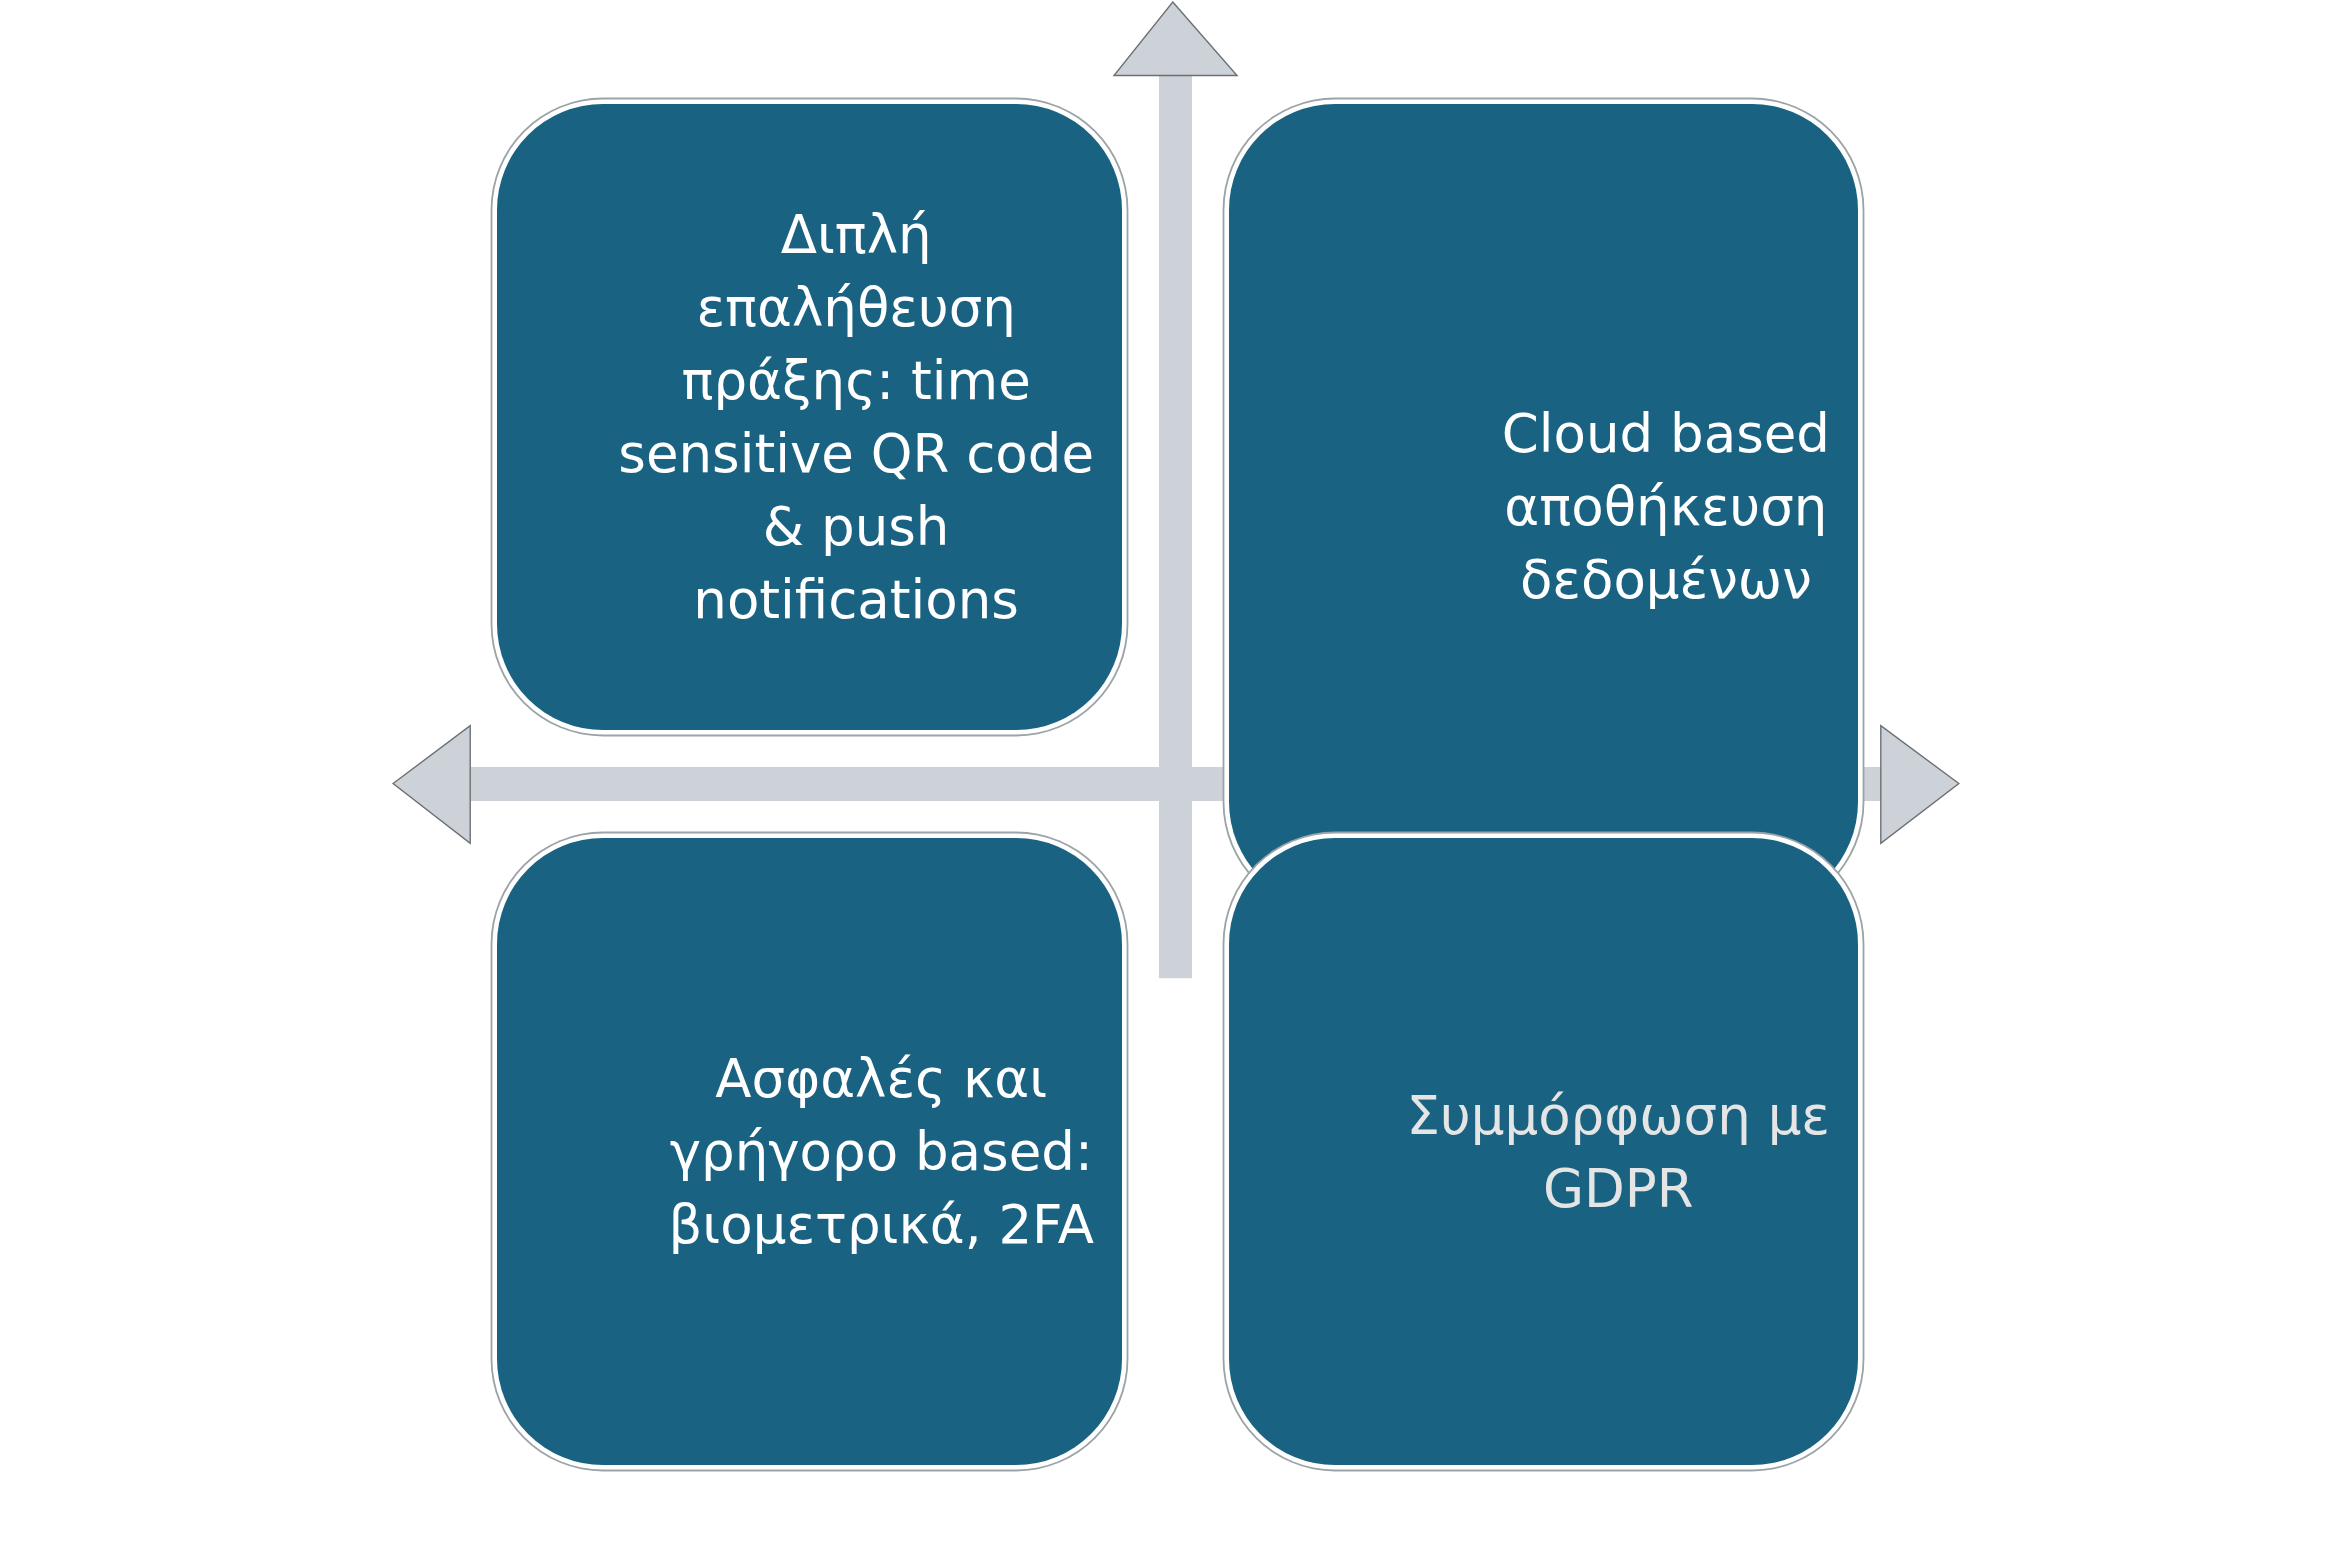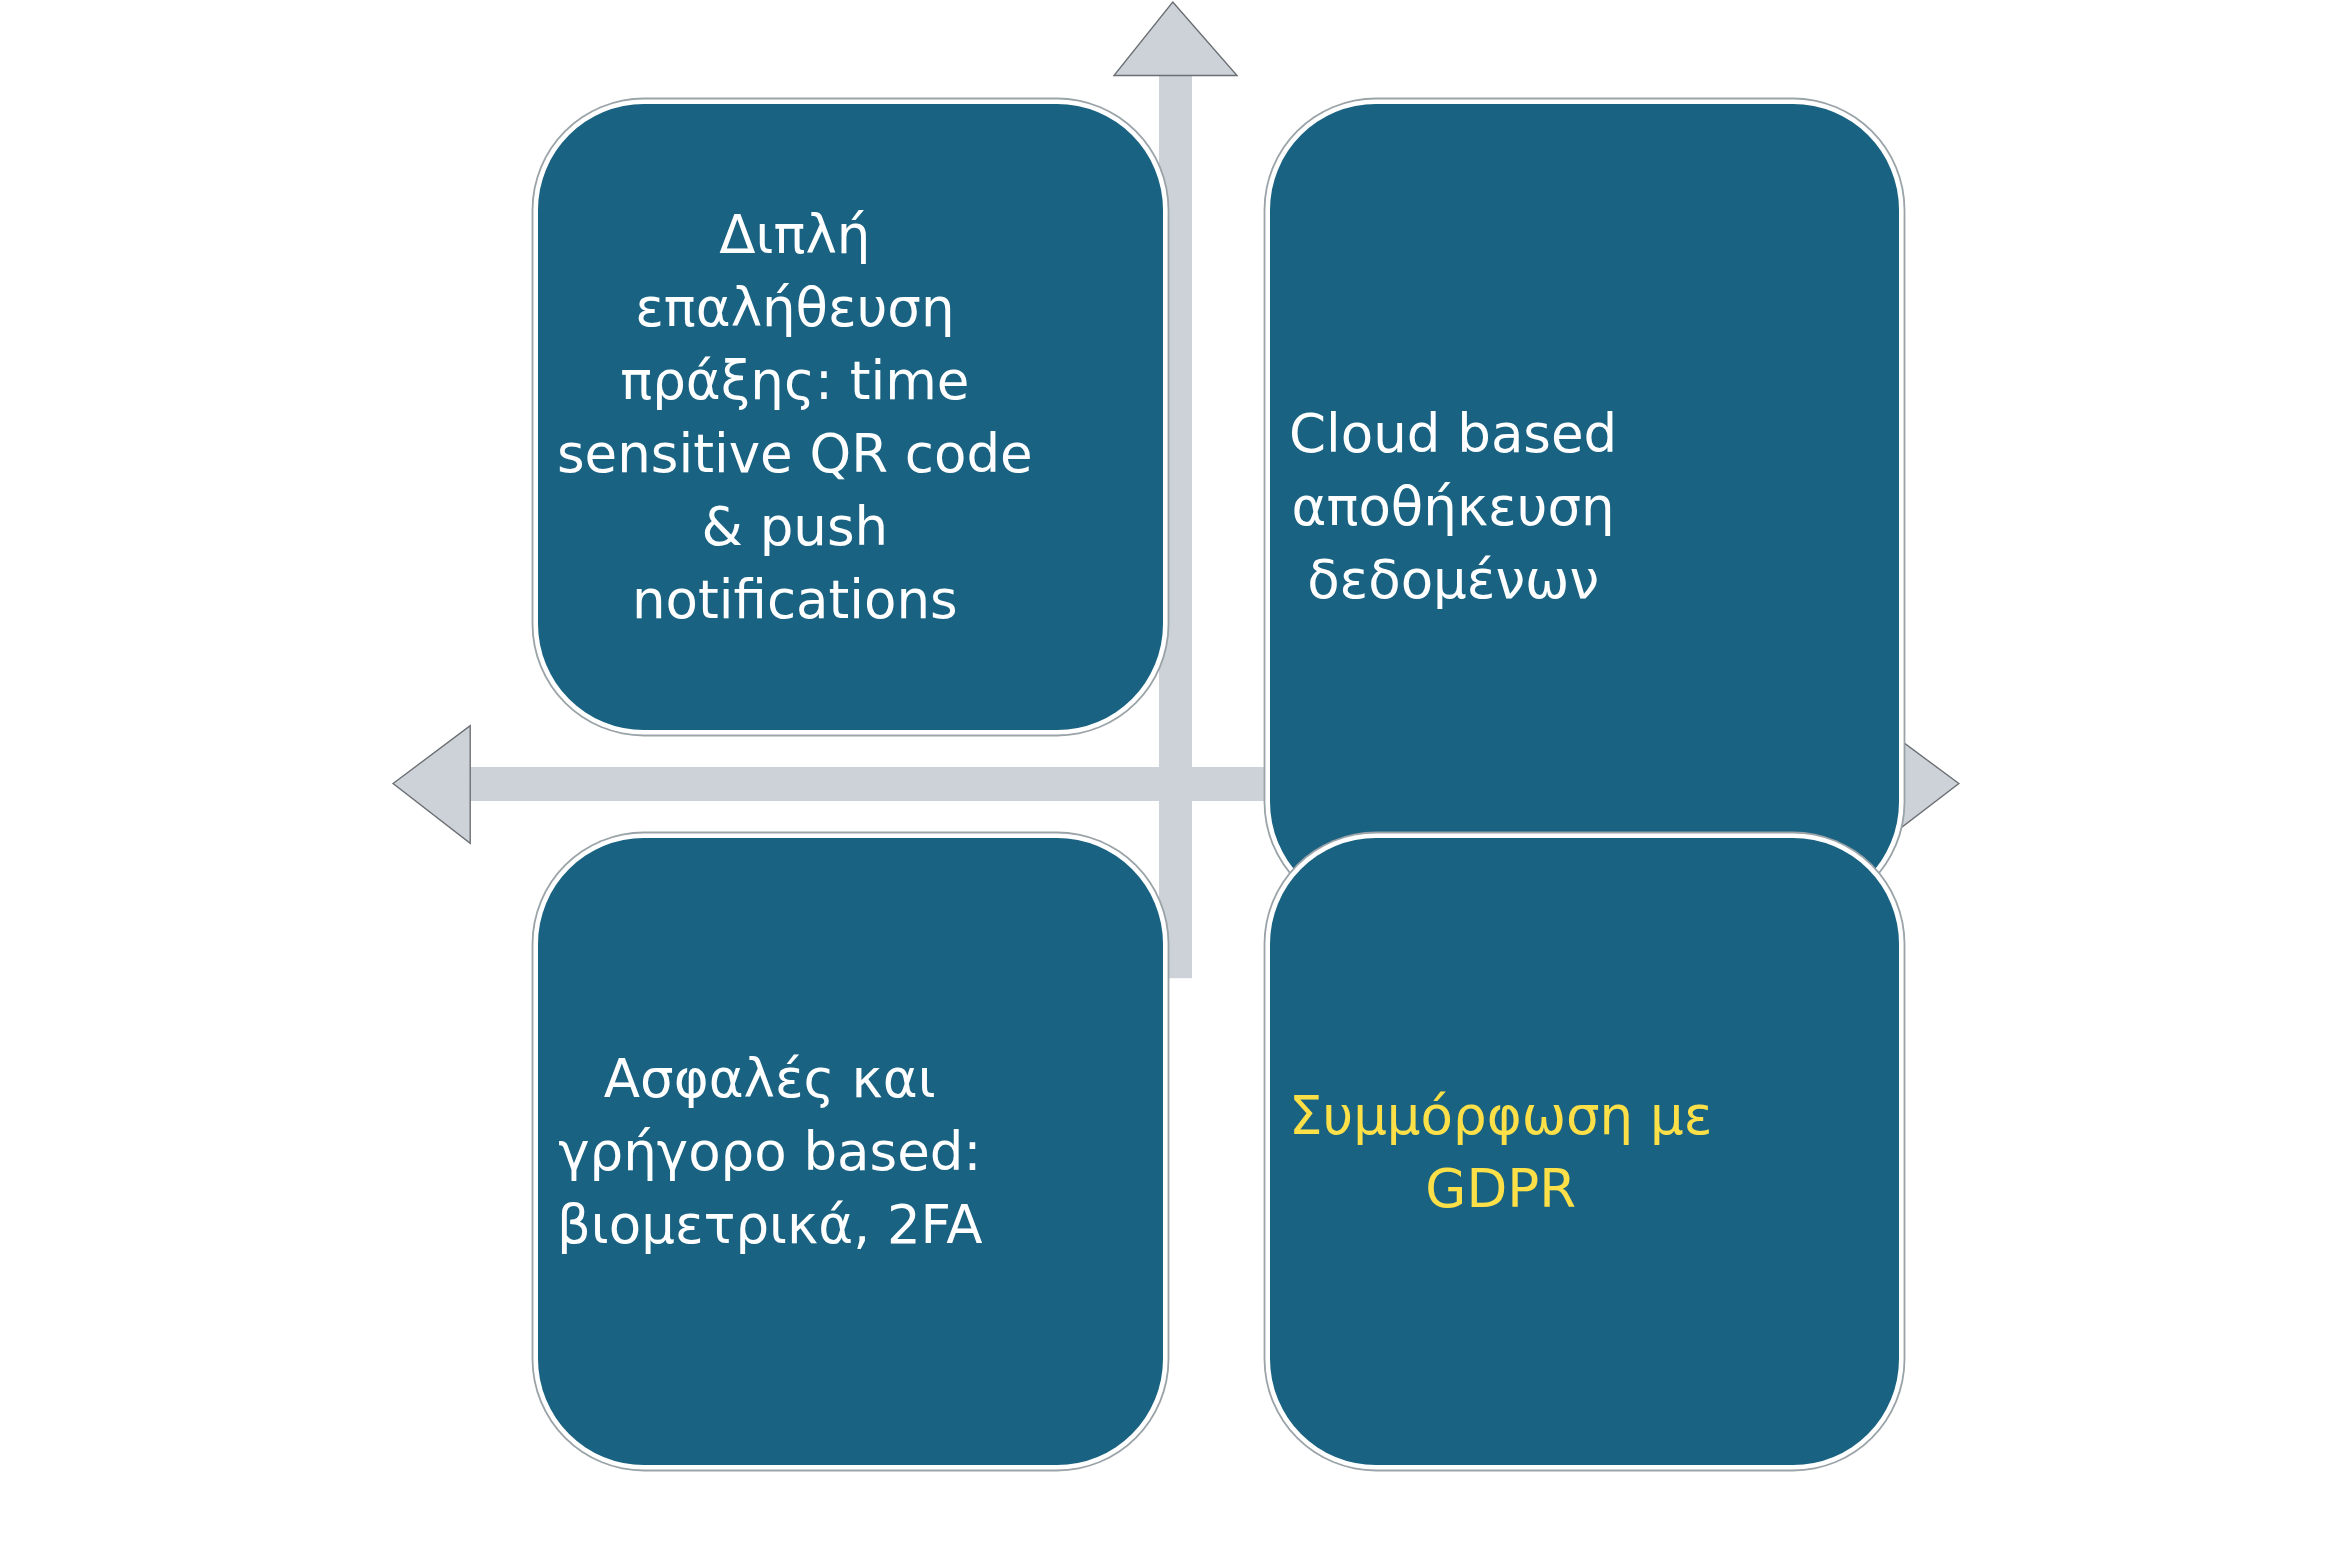--- a/index.html
+++ b/index.html
@@ -4,22 +4,22 @@
   <style>
     html, body { margin: 0; padding: 0; background: #ffffff; }
     body { width: 2351px; height: 1568px; position: relative; overflow: hidden;
            font-family: "DejaVu Sans", "Liberation Sans", sans-serif; }
     .arrows { position: absolute; left: 0; top: 0; width: 2351px; height: 1568px; }
     .box {
       position: absolute;
       background: #1a6282;
       border-radius: 106px;
       box-shadow: 0 0 0 4.6px #ffffff, 0 0 0 6.4px #9aa3a8;
-      display: flex; align-items: center; justify-content: flex-start;
-      box-sizing: border-box; padding: 0 19px; margin-left: 41px;
+      display: flex; align-items: center; justify-content: flex-end;
+      box-sizing: border-box; padding: 0 28px;
     }
     .box-text {
       color: #ffffff; text-align: center;
       font-size: 53px; line-height: 73px;
       white-space: pre-line;
     }
     #box-tl { left: 497px; top: 104px; width: 625px; height: 626px; }
     #box-tr { left: 1229px; top: 104px; width: 629px; height: 804px; }
     #box-bl { left: 497px; top: 838px; width: 625px; height: 627px; }
     #box-br { left: 1229px; top: 838px; width: 629px; height: 627px; }
@@ -53,16 +53,16 @@
   <div class="box-text" style="color: rgb(255, 255, 255);">Cloud based
 αποθήκευση
 δεδομένων</div>
 </div>
 <div class="box" id="box-bl" style="background: rgb(26, 98, 130);">
   <div class="box-text" style="color: rgb(255, 255, 255);">Ασφαλές και
 γρήγορο based:
 βιομετρικά, 2FA</div>
 </div>
 <div class="box" id="box-br" style="background: rgb(26, 98, 130);">
-  <div class="box-text" style="color: #fde047;">Συμμόρφωση με
+  <div class="box-text" style="color: #e5e5e5;">Συμμόρφωση με
 GDPR</div>
 </div>
 
 
 </body></html>

